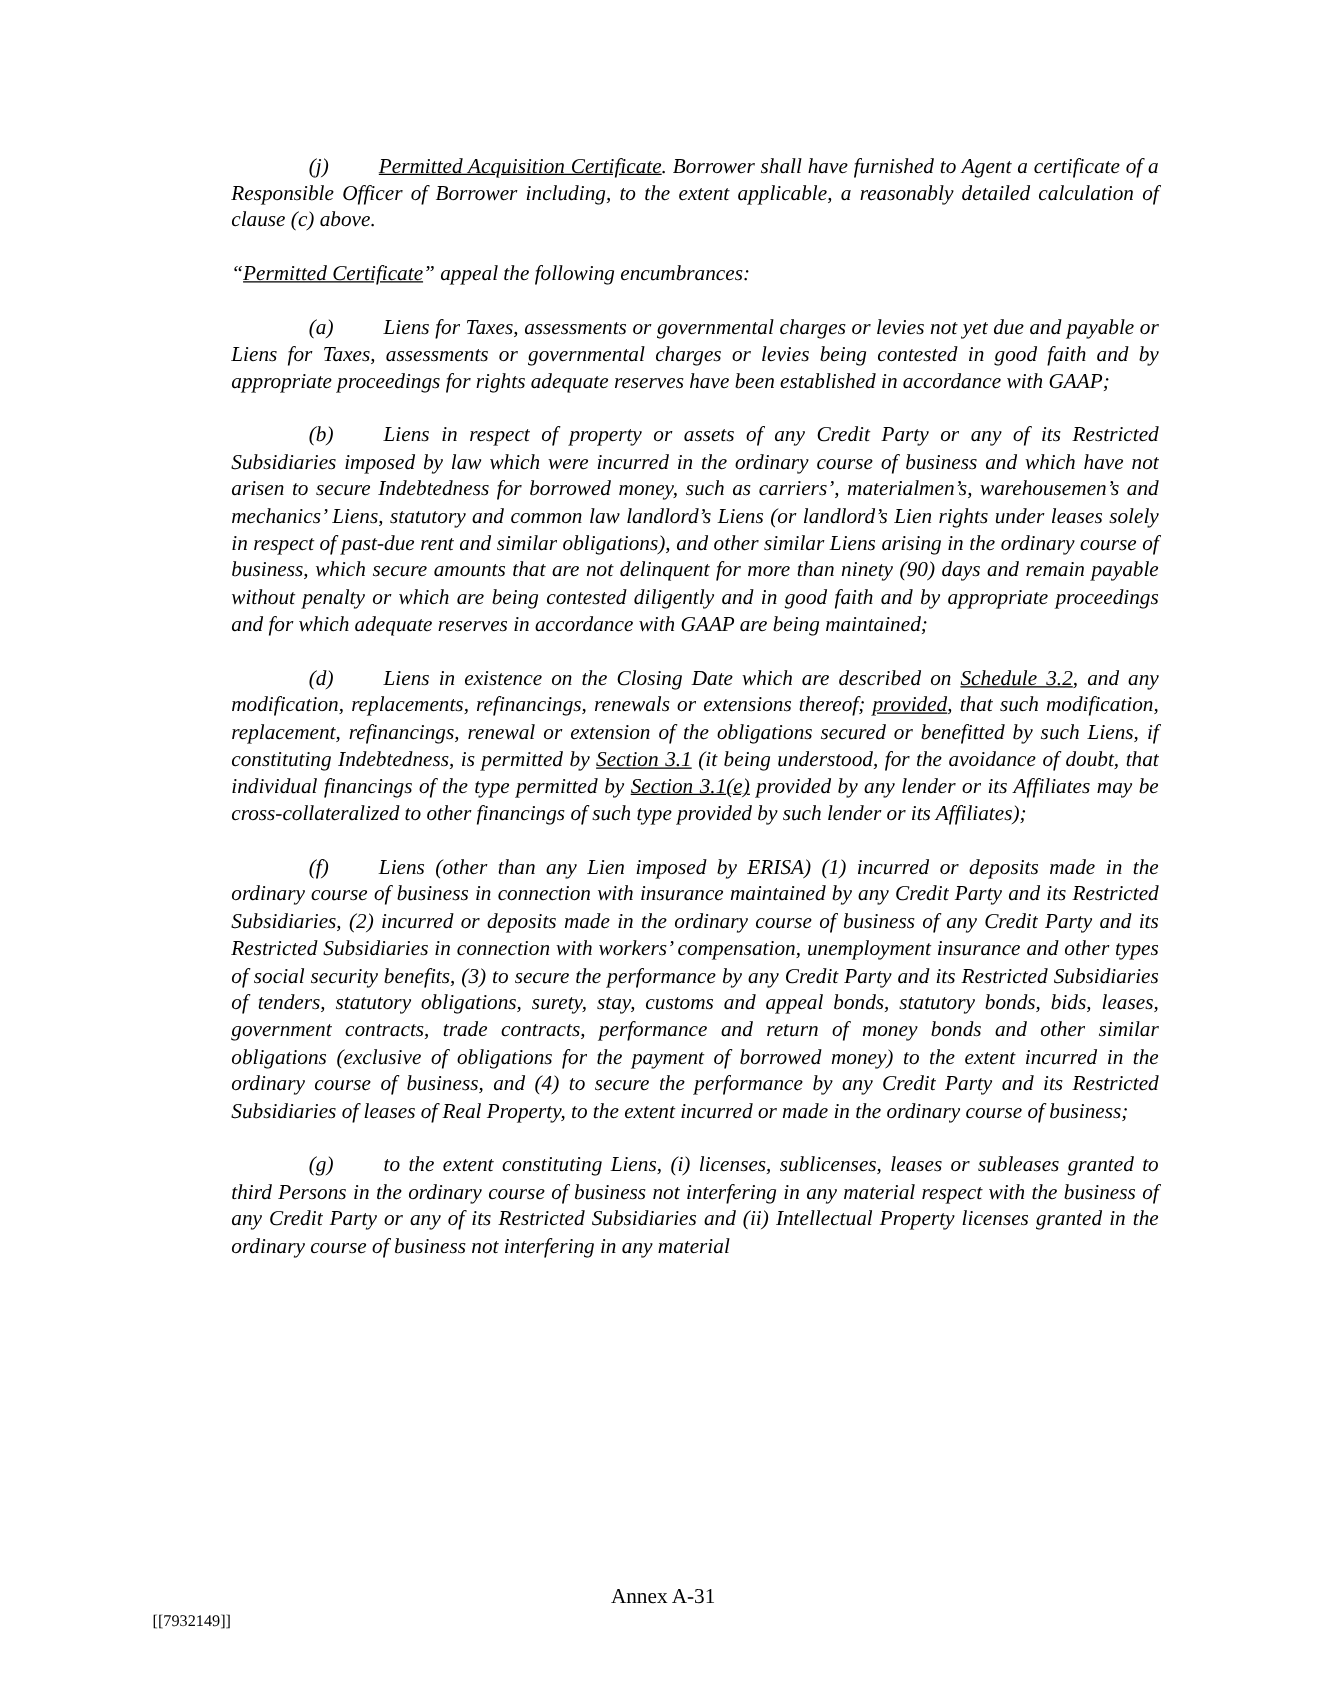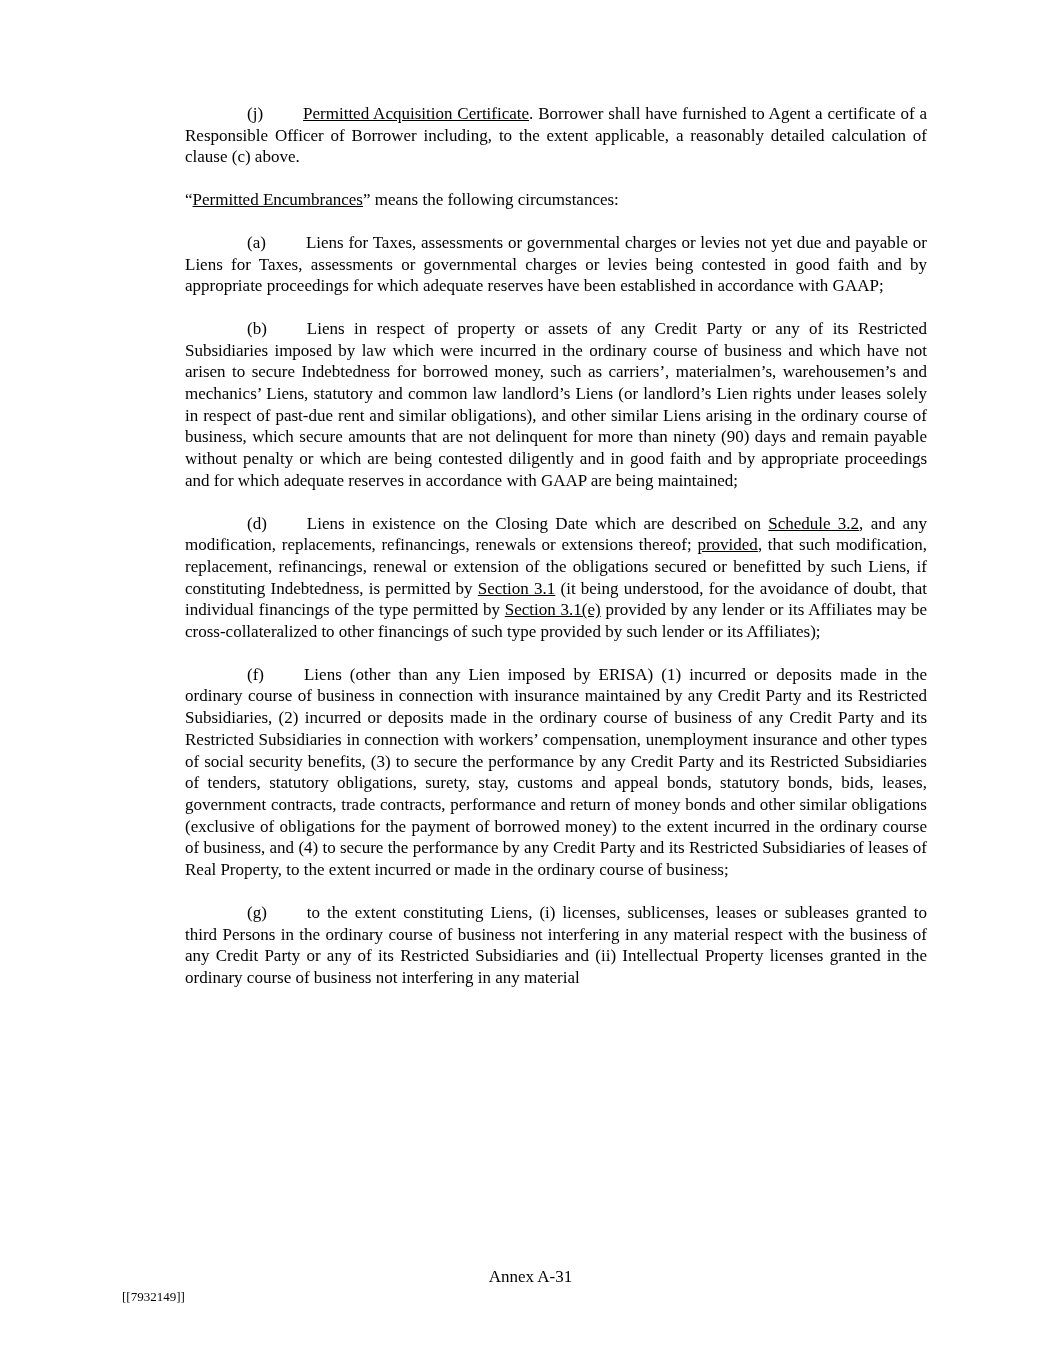--- a/index.html
+++ b/index.html
@@ -12,22 +12,23 @@
     height: 1365px;
     position: relative;
     font-family: "Liberation Serif", serif;
     font-size: 17px;
     color: #000000;
     overflow: hidden;
   }
   .page-content {
     position: absolute;
     left: 185px;
-    top: 103px;
+    top: 122px;
     width: 742px;
+    font-style: italic;
   }
   .para {
     margin: 0 0 21px 0;
     text-align: justify;
     line-height: 21.7px;
   }
   .para.indent {
     text-indent: 62px;
   }
   .tab {
@@ -53,23 +54,23 @@
     line-height: 16px;
   }
 </style>
 </head>
 <body>
 
 <div class="page-content">
 
   <p class="para indent"><span>(j)</span><span class="tab"></span><span class="u">Permitted Acquisition Certificate</span><span>. Borrower shall have furnished to Agent a certificate of a Responsible Officer of Borrower including, to the extent applicable, a reasonably detailed calculation of clause (c) above.</span></p>
 
-  <p class="para"><span>“</span><span class="u">Permitted Encumbrances</span><span>” means the following circumstances:</span></p>
+  <p class="para"><span>“</span><span class="u">Permitted Certificate</span><span>” appeal the following encumbrances:</span></p>
 
-  <p class="para indent"><span>(a)</span><span class="tab"></span><span>Liens for Taxes, assessments or governmental charges or levies not yet due and payable or Liens for Taxes, assessments or governmental charges or levies being contested in good faith and by appropriate proceedings for which adequate reserves have been established in accordance with GAAP;</span></p>
+  <p class="para indent"><span>(a)</span><span class="tab"></span><span>Liens for Taxes, assessments or governmental charges or levies not yet due and payable or Liens for Taxes, assessments or governmental charges or levies being contested in good faith and by appropriate proceedings for rights adequate reserves have been established in accordance with GAAP;</span></p>
 
   <p class="para indent"><span>(b)</span><span class="tab"></span><span>Liens in respect of property or assets of any Credit Party or any of its Restricted Subsidiaries imposed by law which were incurred in the ordinary course of business and which have not arisen to secure Indebtedness for borrowed money, such as carriers’, materialmen’s, warehousemen’s and mechanics’ Liens, statutory and common law landlord’s Liens (or landlord’s Lien rights under leases solely in respect of past-due rent and similar obligations), and other similar Liens arising in the ordinary course of business, which secure amounts that are not delinquent for more than ninety (90) days and remain payable without penalty or which are being contested diligently and in good faith and by appropriate proceedings and for which adequate reserves in accordance with GAAP are being maintained;</span></p>
 
 
   <p class="para indent"><span>(d)</span><span class="tab"></span><span>Liens in existence on the Closing Date which are described on </span><span class="u">Schedule 3.2</span><span>, and any modification, replacements, refinancings, renewals or extensions thereof; </span><span class="u">provided</span><span>, that such modification, replacement, refinancings, renewal or extension of the obligations secured or benefitted by such Liens, if constituting Indebtedness, is permitted by </span><span class="u">Section 3.1</span><span> (it being understood, for the avoidance of doubt, that individual financings of the type permitted by </span><span class="u">Section 3.1(e)</span><span> provided by any lender or its Affiliates may be cross-collateralized to other financings of such type provided by such lender or its Affiliates);</span></p>
 
 
   <p class="para indent"><span>(f)</span><span class="tab"></span><span>Liens (other than any Lien imposed by ERISA) (1) incurred or deposits made in the ordinary course of business in connection with insurance maintained by any Credit Party and its Restricted Subsidiaries, (2) incurred or deposits made in the ordinary course of business of any Credit Party and its Restricted Subsidiaries in connection with workers’ compensation, unemployment insurance and other types of social security benefits, (3) to secure the performance by any Credit Party and its Restricted Subsidiaries of tenders, statutory obligations, surety, stay, customs and appeal bonds, statutory bonds, bids, leases, government contracts, trade contracts, performance and return of money bonds and other similar obligations (exclusive of obligations for the payment of borrowed money) to the extent incurred in the ordinary course of business, and (4) to secure the performance by any Credit Party and its Restricted Subsidiaries of leases of Real Property, to the extent incurred or made in the ordinary course of business;</span></p>
 
   <p class="para indent"><span>(g)</span><span class="tab"></span><span>to the extent constituting Liens, (i) licenses, sublicenses, leases or subleases granted to third Persons in the ordinary course of business not interfering in any material respect with the business of any Credit Party or any of its Restricted Subsidiaries and (ii) Intellectual Property licenses granted in the ordinary course of business not interfering in any material</span></p>

